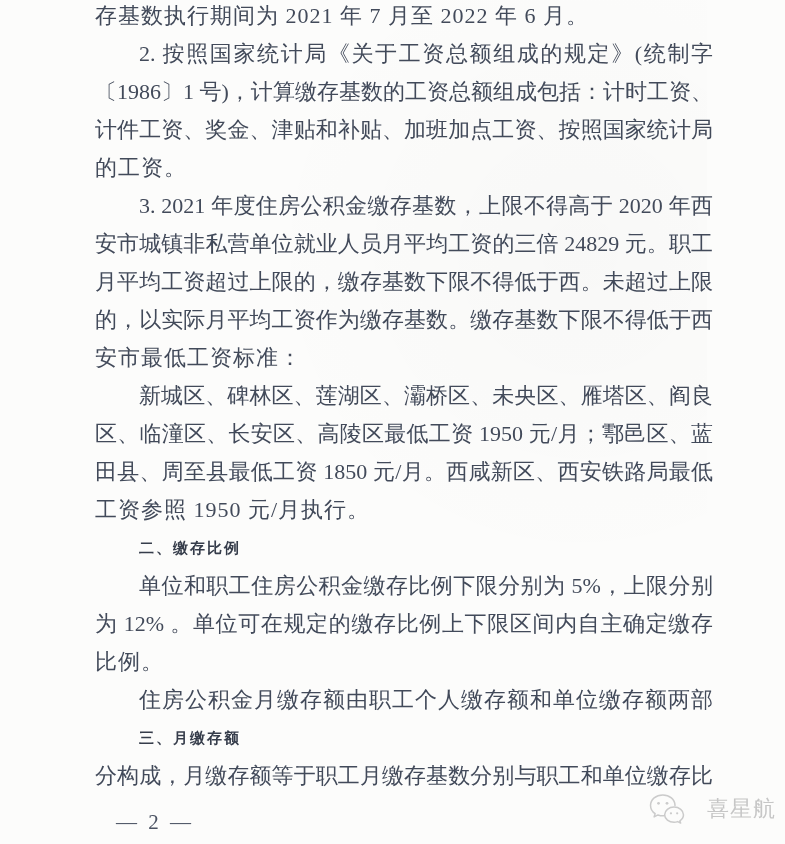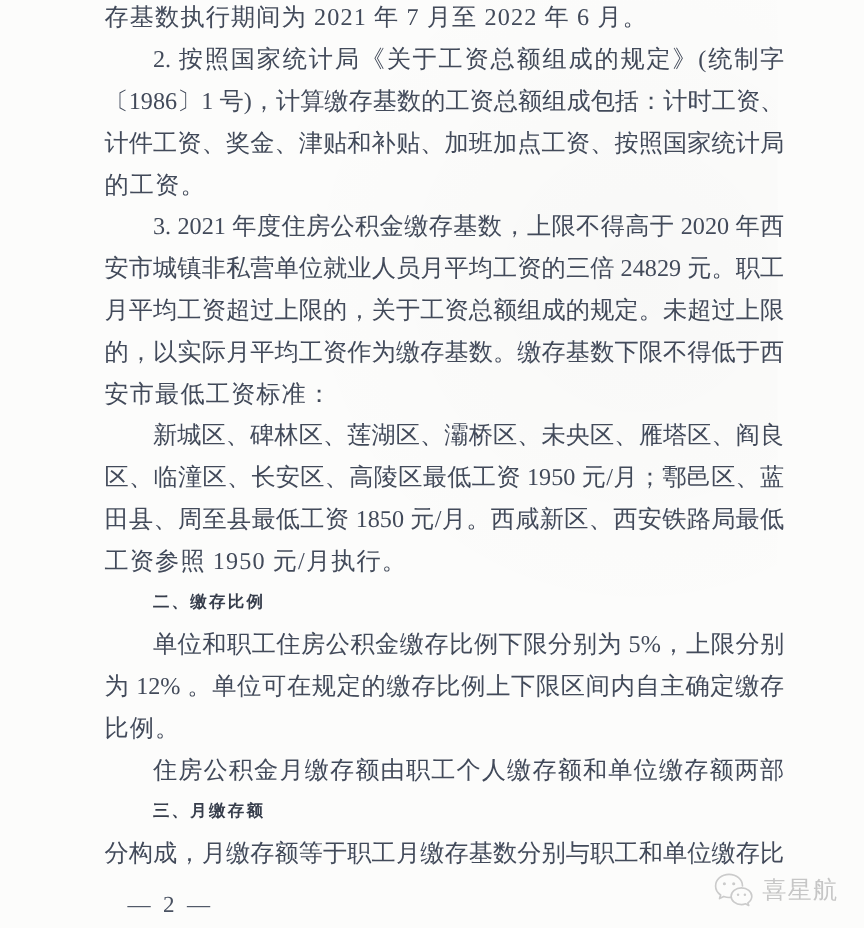--- a/index.html
+++ b/index.html
@@ -64,21 +64,21 @@
     color: #4a5262;
     letter-spacing: 3px;
     white-space: nowrap;
   }
   .watermark {
     position: absolute;
     left: 648px;
     top: 793px;
     display: flex;
     align-items: center;
-    gap: 7px;
+    gap: 21px;
     color: #c6c6c6;
     font-family: "Liberation Sans", "DejaVu Sans", sans-serif;
     font-size: 22px;
     letter-spacing: 1px;
     white-space: nowrap;
   }
   .watermark svg {
     display: block;
   }
 </style>
@@ -88,21 +88,21 @@
 <div class="page">
 
   <div class="content">
     <div class="line">存基数执行期间为 2021 年 7 月至 2022 年 6 月。</div>
     <div class="line indent fill">2. 按照国家统计局《关于工资总额组成的规定》(统制字</div>
     <div class="line fill">〔1986〕1 号)，计算缴存基数的工资总额组成包括：计时工资、</div>
     <div class="line fill">计件工资、奖金、津贴和补贴、加班加点工资、按照国家统计局</div>
     <div class="line">的工资。</div>
     <div class="line indent fill">3. 2021 年度住房公积金缴存基数，上限不得高于 2020 年西</div>
     <div class="line fill">安市城镇非私营单位就业人员月平均工资的三倍 24829 元。职工</div>
-    <div class="line fill">月平均工资超过上限的，关于工资总额组成的规定。未超过上限</div>
+    <div class="line fill">月平均工资超过上限的，缴存基数下限不得低于西。未超过上限</div>
     <div class="line fill">的，以实际月平均工资作为缴存基数。缴存基数下限不得低于西</div>
     <div class="line">安市最低工资标准：</div>
     <div class="line indent fill">新城区、碑林区、莲湖区、灞桥区、未央区、雁塔区、阎良</div>
     <div class="line fill">区、临潼区、长安区、高陵区最低工资 1950 元/月；鄠邑区、蓝</div>
     <div class="line fill">田县、周至县最低工资 1850 元/月。西咸新区、西安铁路局最低</div>
     <div class="line">工资参照 1950 元/月执行。</div>
     <div class="line indent heading">二、缴存比例</div>
     <div class="line indent fill">单位和职工住房公积金缴存比例下限分别为 5%，上限分别</div>
     <div class="line fill">为 12% 。单位可在规定的缴存比例上下限区间内自主确定缴存</div>
     <div class="line">比例。</div>

